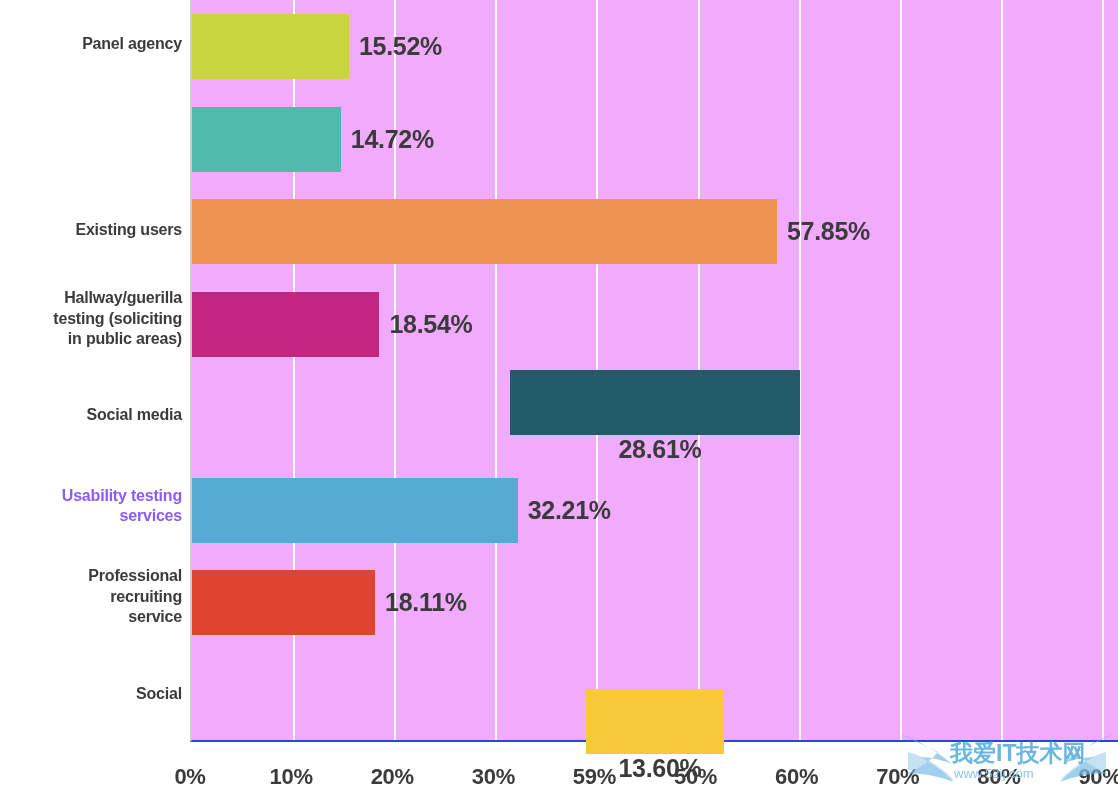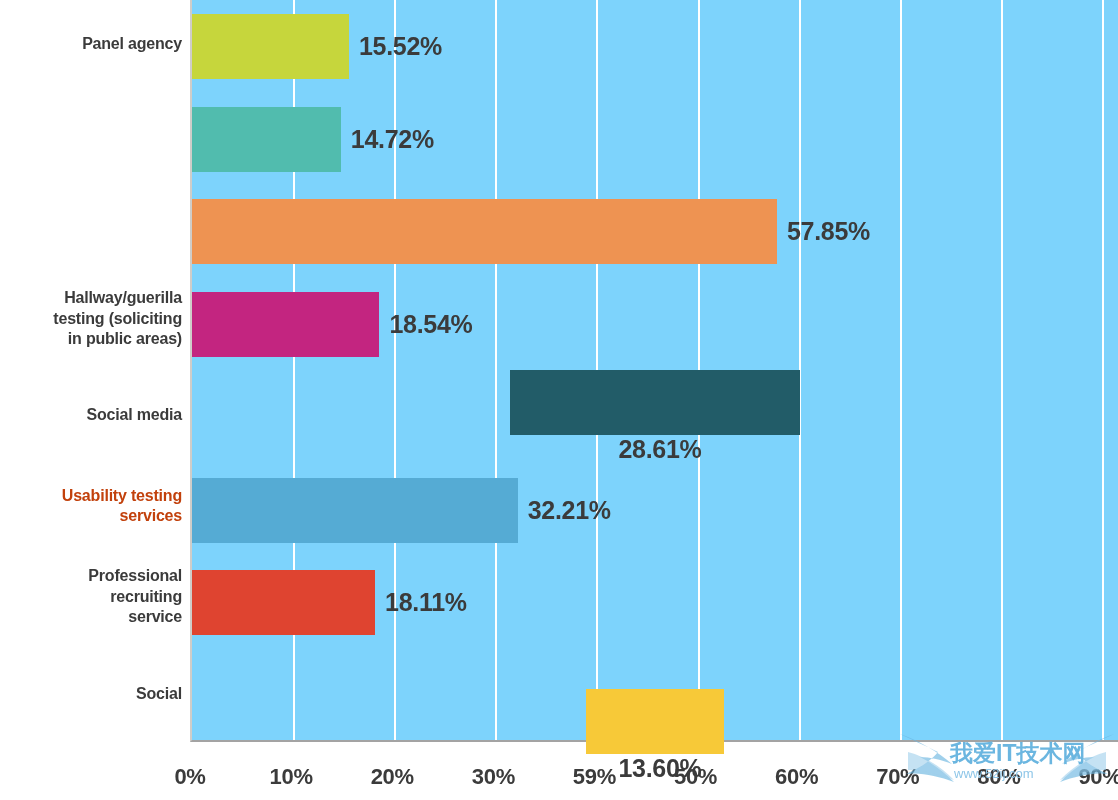--- a/index.html
+++ b/index.html
@@ -19,23 +19,23 @@
     overflow: hidden;
   }
 
   
   .plot-area {
     position: absolute;
     left: 190px;
     top: 0px;
     width: 928px;
     height: 742px;
-    background: #7dd3fc;
+    background: #f0abfc;
     border-left: 2px solid #cfcdc9;
-    border-bottom: 2px solid #a3a3a3;
+    border-bottom: 2px solid #1d4ed8;
     box-sizing: border-box;
   }
 
   .gridlines {
     position: absolute;
     inset: 0;
     pointer-events: none;
   }
   .gridline {
     position: absolute;
@@ -191,23 +191,24 @@
         </div>
         <div class="row" style="top: 689px; height: 64.925px; flex-direction: column;">
           <div class="bar" style="width: 137.511px; background: rgb(247, 201, 56);"></div>
           <div class="bar-value" style="color: rgb(59, 59, 59);">13.60%</div>
         </div>
       </div>
   </div>
 
   <div class="cat-labels">
       <div class="cat-label" style="color: rgb(59, 59, 59); top: 34.375px;">Panel agency</div>
+      <div class="cat-label" style="color: rgb(59, 59, 59); top: 219.875px;">Existing users</div>
       <div class="cat-label" style="color: rgb(59, 59, 59); top: 288.125px;">Hallway/guerilla<br>testing (soliciting<br>in public areas)</div>
       <div class="cat-label" style="color: rgb(59, 59, 59); top: 405.375px;">Social media</div>
-      <div class="cat-label" style="color: #c2410c; top: 485.625px; margin-left: 28px;">Usability testing<br>services</div>
+      <div class="cat-label" style="color: #8b5cf6; top: 485.625px; margin-left: 28px;">Usability testing<br>services</div>
       <div class="cat-label" style="color: rgb(59, 59, 59); top: 566.375px;">Professional<br>recruiting<br>service</div>
       <div class="cat-label" style="color: rgb(59, 59, 59); top: 683.625px;">Social</div>
     </div>
 
   <div class="x-axis">
       <div class="x-tick" style="left: 0px; color: rgb(59, 59, 59);">0%</div>
       <div class="x-tick" style="left: 101.111px; color: rgb(59, 59, 59);">10%</div>
       <div class="x-tick" style="left: 202.222px; color: rgb(59, 59, 59);">20%</div>
       <div class="x-tick" style="left: 303.333px; color: rgb(59, 59, 59);">30%</div>
       <div class="x-tick" style="left: 404.444px; color: rgb(59, 59, 59);">59%</div>

